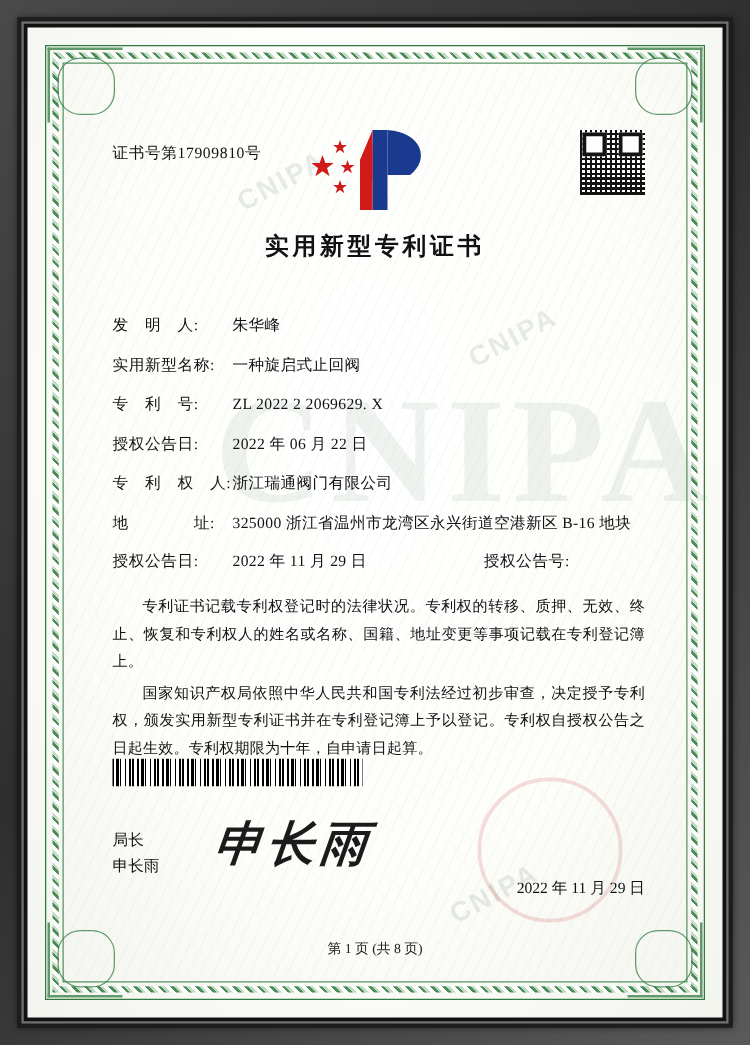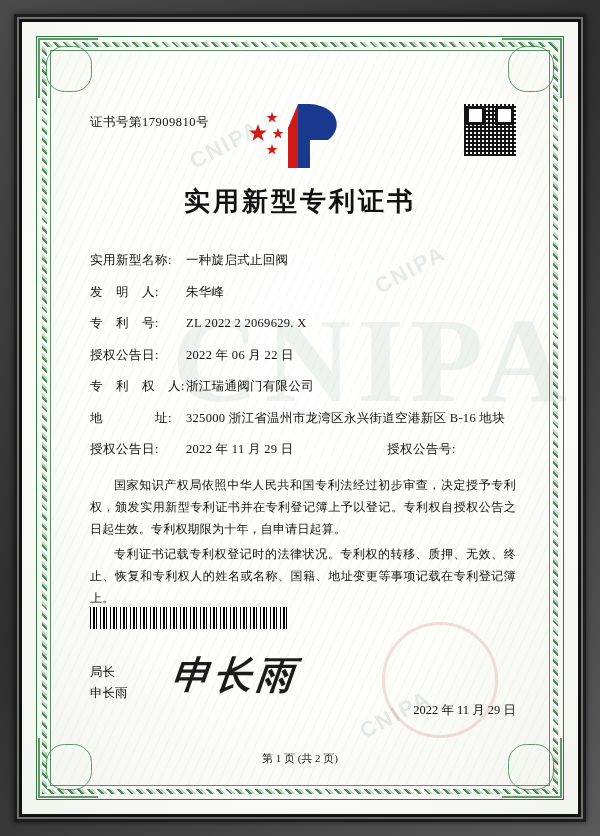--- a/index.html
+++ b/index.html
@@ -159,21 +159,21 @@
     position: absolute;
     left: 50%; top: 36px;
     transform: translateX(-50%);
     width: 120px; height: 76px;
   }
 
   .title {
     position: absolute;
     left: 0; right: 0; top: 122px;
     text-align: center;
-    font-size: 26px;
+    font-size: 19px;
     font-weight: bold;
     letter-spacing: 3px;
     color: #111;
     font-family: "Liberation Serif", serif;
   }
 
   .fields {
     position: absolute;
     left: 28px; right: 22px; top: 190px;
   }
@@ -299,26 +299,26 @@
             <polygon points="38,30 39.4,34 43.5,34 40.2,36.5 41.5,40.5 38,38 34.5,40.5 35.8,36.5 32.5,34 36.6,34"></polygon>
             <polygon points="32,46 33.4,50 37.5,50 34.2,52.5 35.5,56.5 32,54 28.5,56.5 29.8,52.5 26.5,50 30.6,50"></polygon>
           </g>
         </svg>
       </div>
 
       <div class="title">实用新型专利证书</div>
 
       <div class="fields">
         <div class="field-row">
+          <div class="f-label">发　明　人:</div>
+          <div class="f-value">朱华峰</div>
+        </div>
+        <div class="field-row">
           <div class="f-label">实用新型名称:</div>
           <div class="f-value">一种旋启式止回阀</div>
-        </div>
-        <div class="field-row">
-          <div class="f-label">发　明　人:</div>
-          <div class="f-value">朱华峰</div>
         </div>
         <div class="field-row">
           <div class="f-label">专　利　号:</div>
           <div class="f-value">ZL 2022 2 2069629. X</div>
         </div>
         <div class="field-row">
           <div class="f-label">授权公告日:</div>
           <div class="f-value">2022 年 06 月 22 日</div>
         </div>
         <div class="field-row">
@@ -330,33 +330,33 @@
           <div class="f-value">325000 浙江省温州市龙湾区永兴街道空港新区 B-16 地块</div>
         </div>
         <div class="field-row dual">
           <div class="f-label">授权公告日:</div>
           <div class="f-value">2022 年 11 月 29 日</div>
           <div class="f-label2">授权公告号:</div>
         </div>
       </div>
 
       <div class="paras">
+        <p class="para">专利证书记载专利权登记时的法律状况。专利权的转移、质押、无效、终止、恢复和专利权人的姓名或名称、国籍、地址变更等事项记载在专利登记簿上。</p>
         <p class="para">国家知识产权局依照中华人民共和国专利法经过初步审查，决定授予专利权，颁发实用新型专利证书并在专利登记簿上予以登记。专利权自授权公告之日起生效。专利权期限为十年，自申请日起算。</p>
-        <p class="para">专利证书记载专利权登记时的法律状况。专利权的转移、质押、无效、终止、恢复和专利权人的姓名或名称、国籍、地址变更等事项记载在专利登记簿上。</p>
       </div>
 
       <div class="barcode"></div>
 
       <div class="seal"></div>
 
       <div class="sig-block">
         <div>局长</div>
         <div>申长雨</div>
       </div>
       <div class="handwriting">申长雨</div>
 
       <div class="date-right">2022 年 11 月 29 日</div>
 
-      <div class="page-num">第 1 页 (共 2 页)</div>
+      <div class="page-num">第 1 页 (共 8 页)</div>
 
     </div>
   </div>
 </div>
 
 </body></html>

